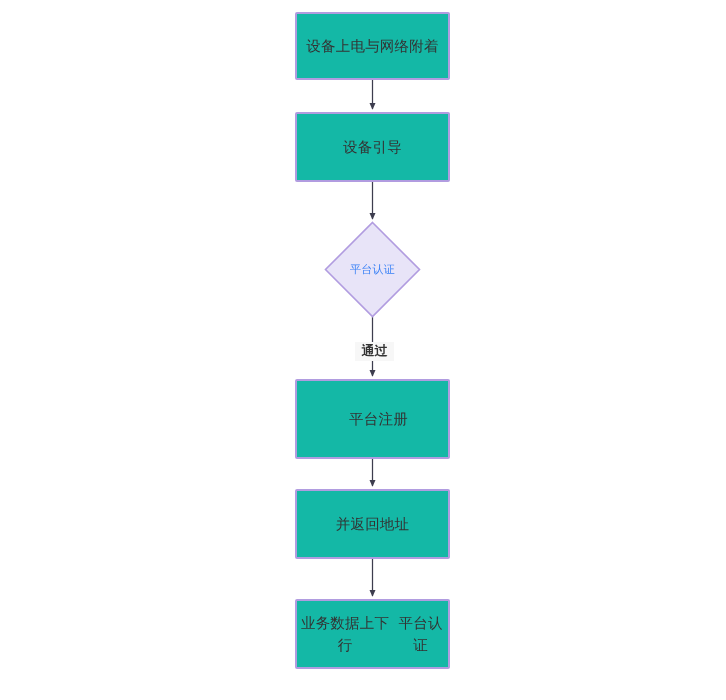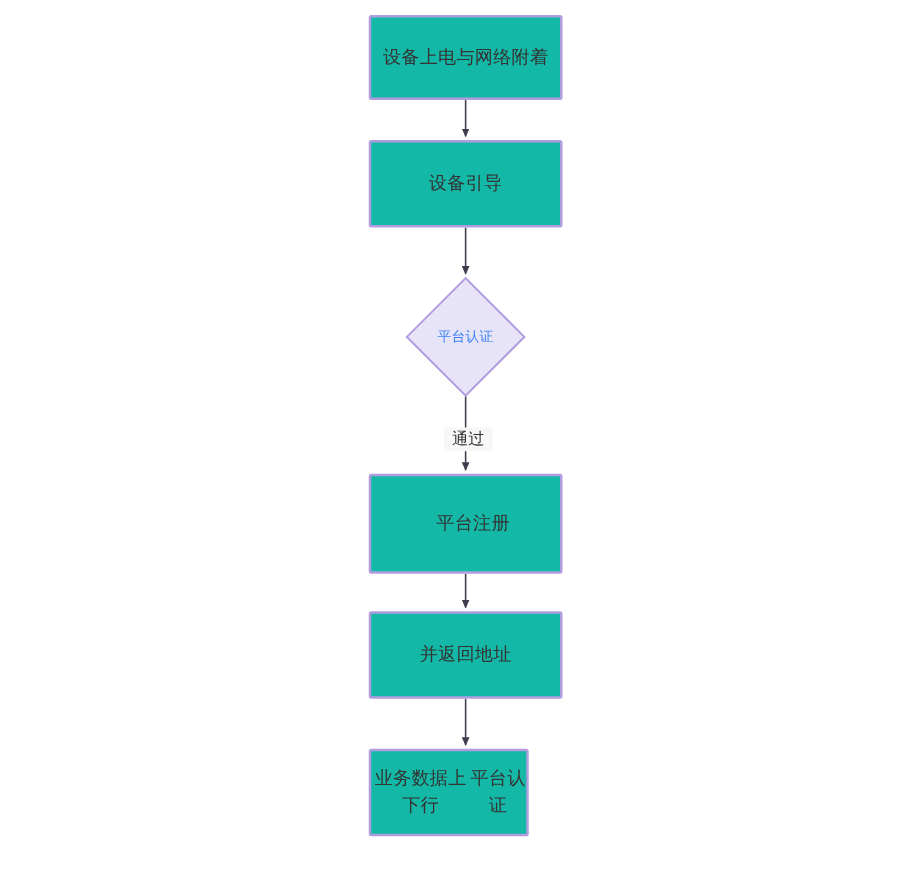--- a/index.html
+++ b/index.html
@@ -122,28 +122,28 @@
     <span>设备引导</span>
   </div>
 
   <div class="diamond-wrap" style="left:324px; top:221px; width:97px; height:97px;">
     <svg class="diamond-shape" viewBox="0 0 97 97" width="97" height="97">
       <polygon points="48.5,1.5 95.5,48.5 48.5,95.5 1.5,48.5" fill="#e8e4f8" stroke="#b19ce0" stroke-width="1.6"></polygon>
     </svg>
     <div class="diamond-label">平台认证</div>
   </div>
 
-  <div class="edge-label" style="left:355px; top:342px; width:35px;">通过</div>
+  <div class="edge-label" style="left:355px; top:342px; width:35px;font-weight:bold;">通过</div>
 
   <div class="node" style="left:295px; top:379px; width:155px; height:80px;padding-left:12px;">
     <span>平台注册</span>
   </div>
 
   <div class="node" style="left:295px; top:489px; width:155px; height:70px;">
     <span>并返回地址</span>
   </div>
 
-  <div class="node" style="left:295px; top:599px; width:128px; height:70px;">
+  <div class="node" style="left:295px; top:599px; width:155px; height:70px;">
     <span>业务数据上下行</span>
     <span class="line2">平台认证</span>
   </div>
 
 </div>
 
 </body></html>

